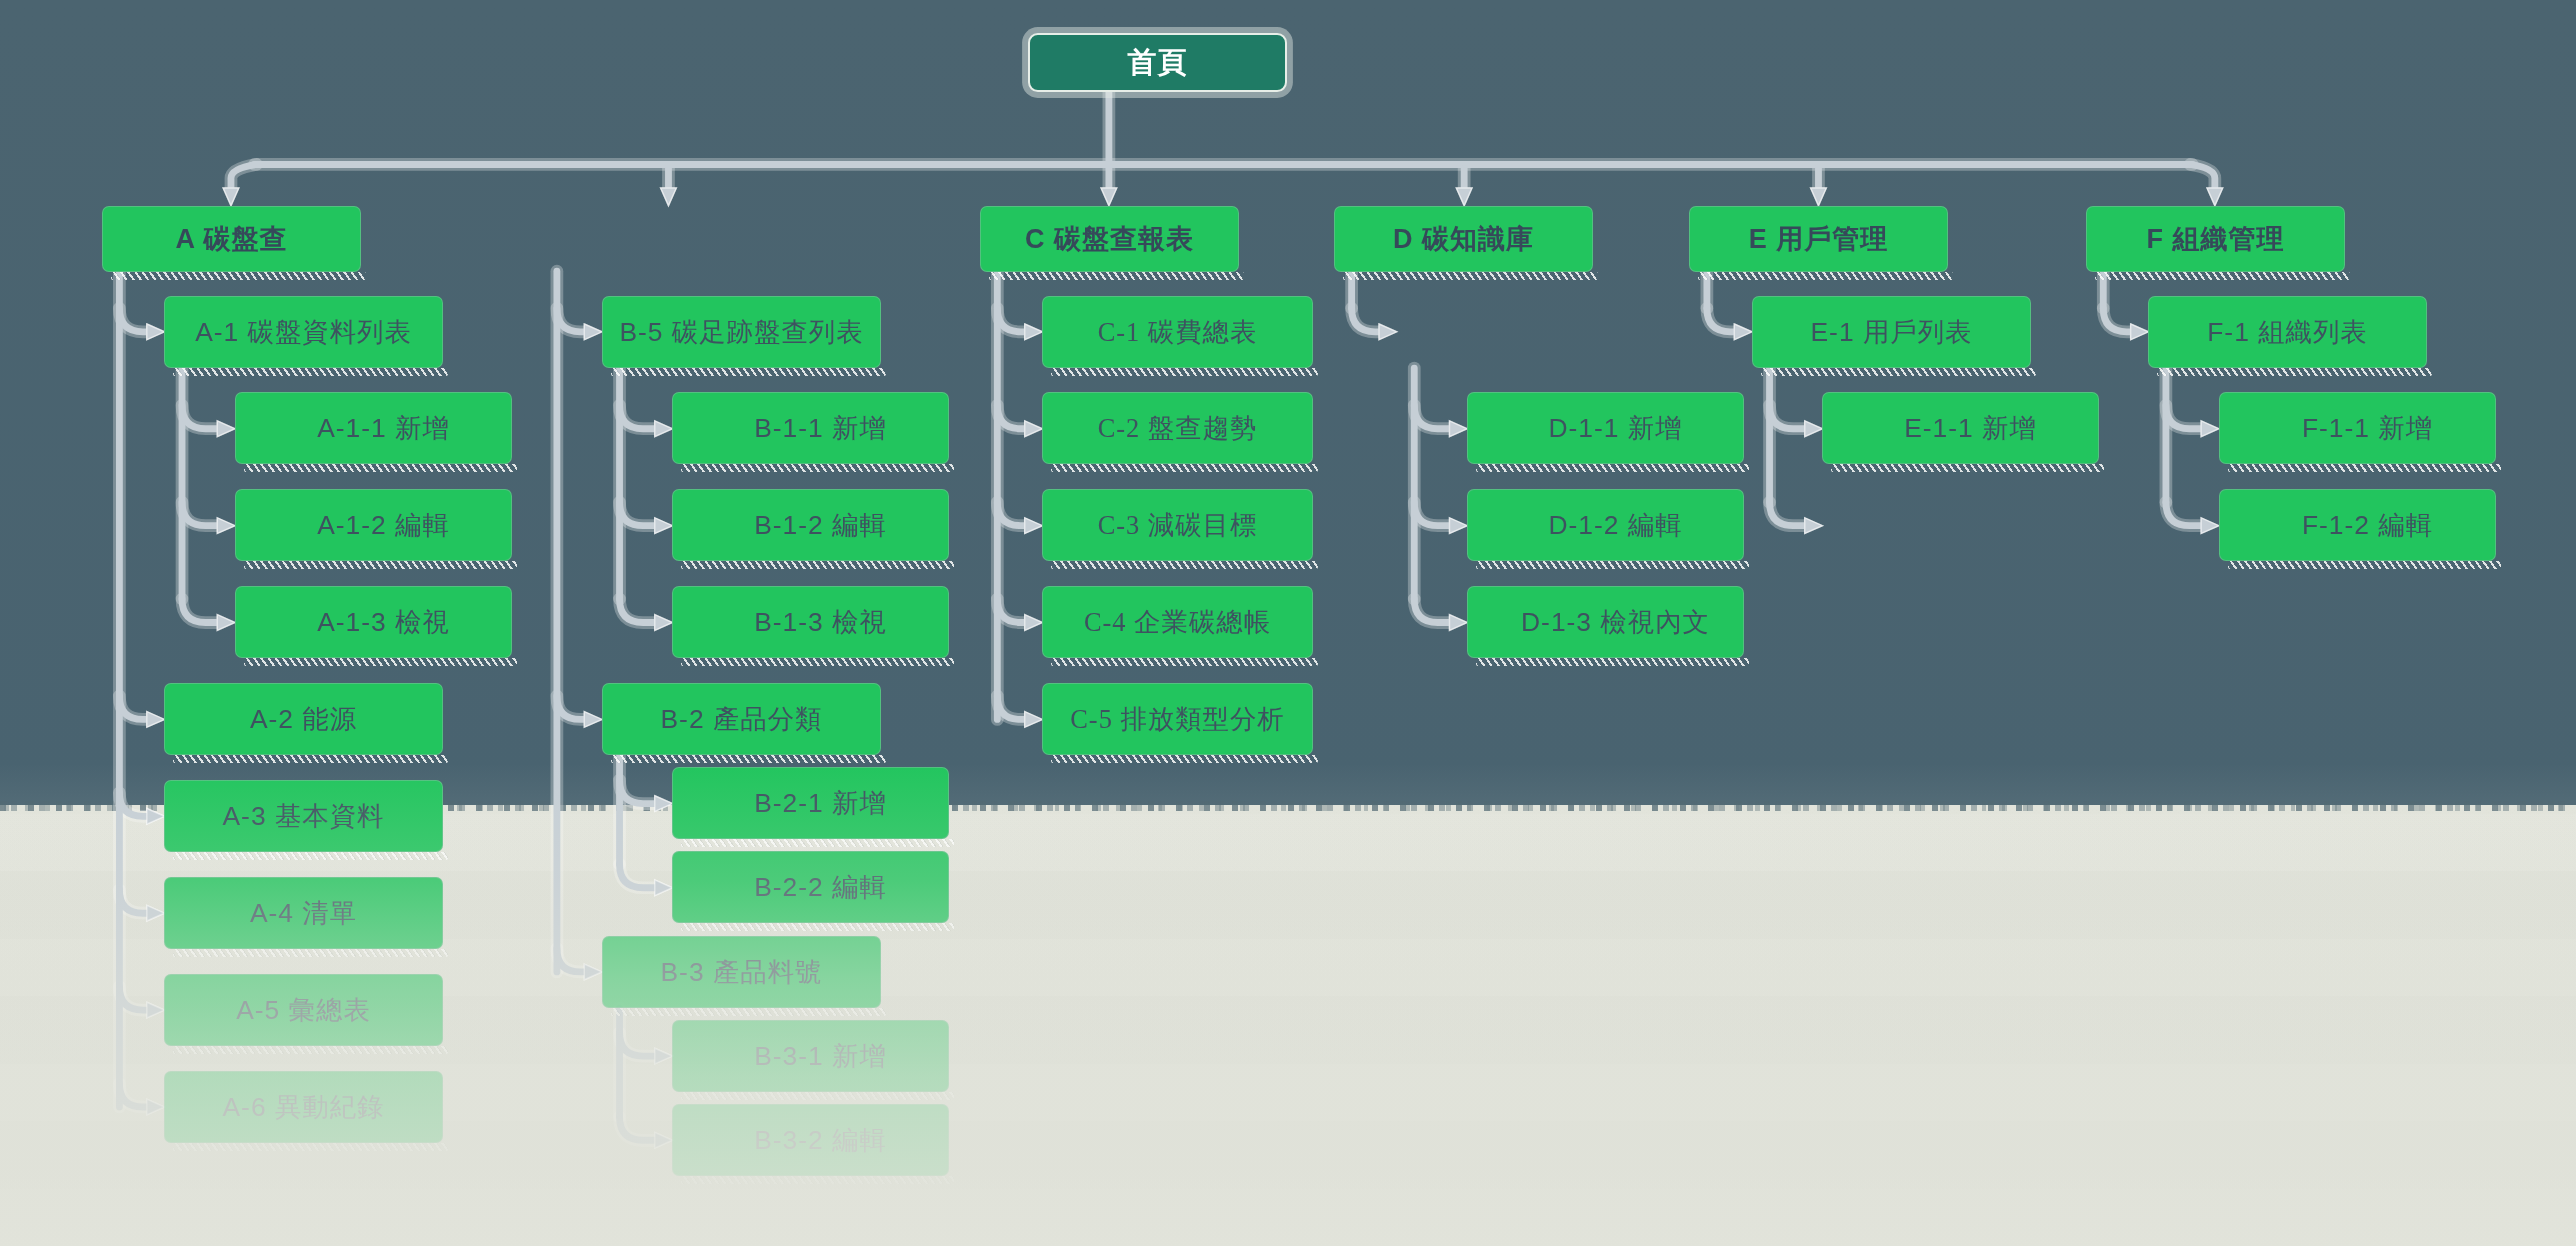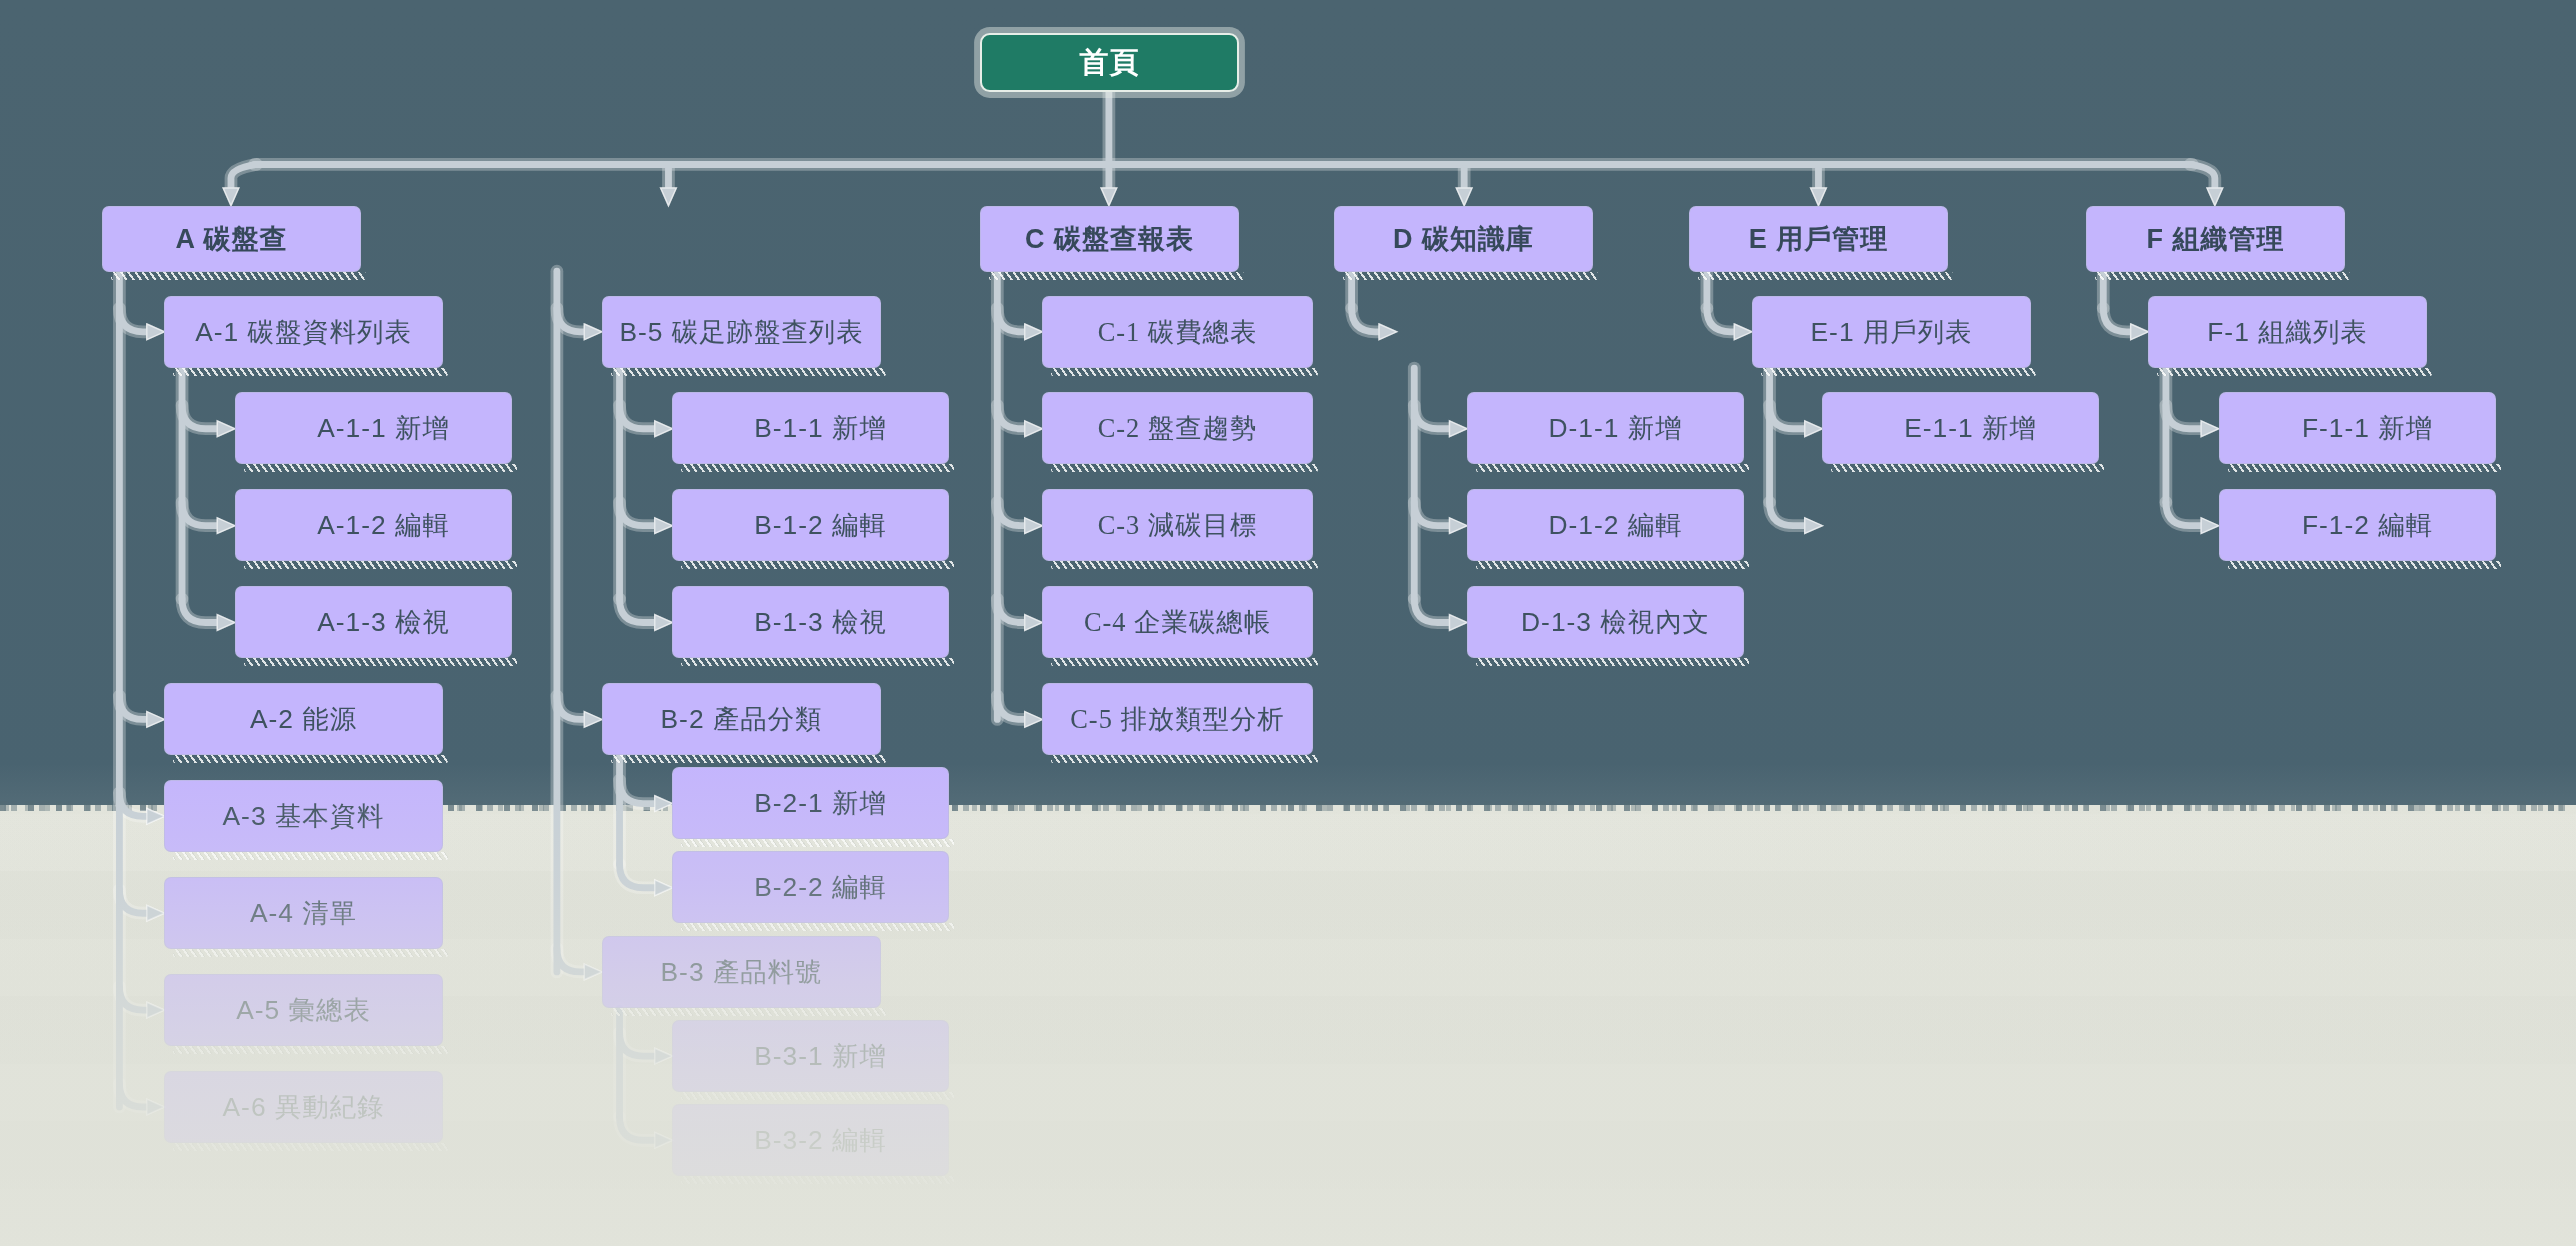--- a/index.html
+++ b/index.html
@@ -21,21 +21,21 @@
   }
   
   .floor-sheen{
     position:absolute;left:0;top:814px;width:2576px;height:433px;
     background:repeating-linear-gradient(to bottom, rgba(255,255,255,.10) 0 57px, rgba(160,170,160,.05) 57px 125px);
     opacity:.55;
   }
   svg.wires{position:absolute;left:0;top:0;}
   .node{
     position:absolute;
-    background:#c4b5fd;
+    background:#22c55e;
     border:1px solid rgba(175,186,192,.35);
     border-radius:6.9px;
     display:flex;align-items:center;justify-content:center;
     color:#3e5260;
     font-size:26.4px;
     letter-spacing:1px;
     box-sizing:border-box;
     z-index:3;
   }
   .node::after{ 
@@ -48,20 +48,21 @@
   .lvl2{width:277px;height:72px;padding-left:20px;}
   .cw{width:271px;font-family:Liberation Serif, serif;}
   .root{
     width:259px;height:59px;
     background:#1f7b65;
     border:2.9px solid #e7eee8;
     border-radius:9.8px;
     box-shadow:0 0 0 5.9px rgba(228,236,230,.45);
     color:#ffffff;font-weight:700;font-size:29px;
     z-index:4;
+    margin-left:48px;
   }
   .root::after{display:none;}
   .f1{opacity:.95;} .f2{opacity:.85;} .f3{opacity:.7;} .f4{opacity:.58;}
   
   .fog{
     position:absolute;left:0;top:763px;width:2576px;height:483px;
     background:linear-gradient(to bottom,
       rgba(224,226,217,0) 0px,
       rgba(224,226,217,.18) 117px,
       rgba(224,226,217,.45) 215px,

